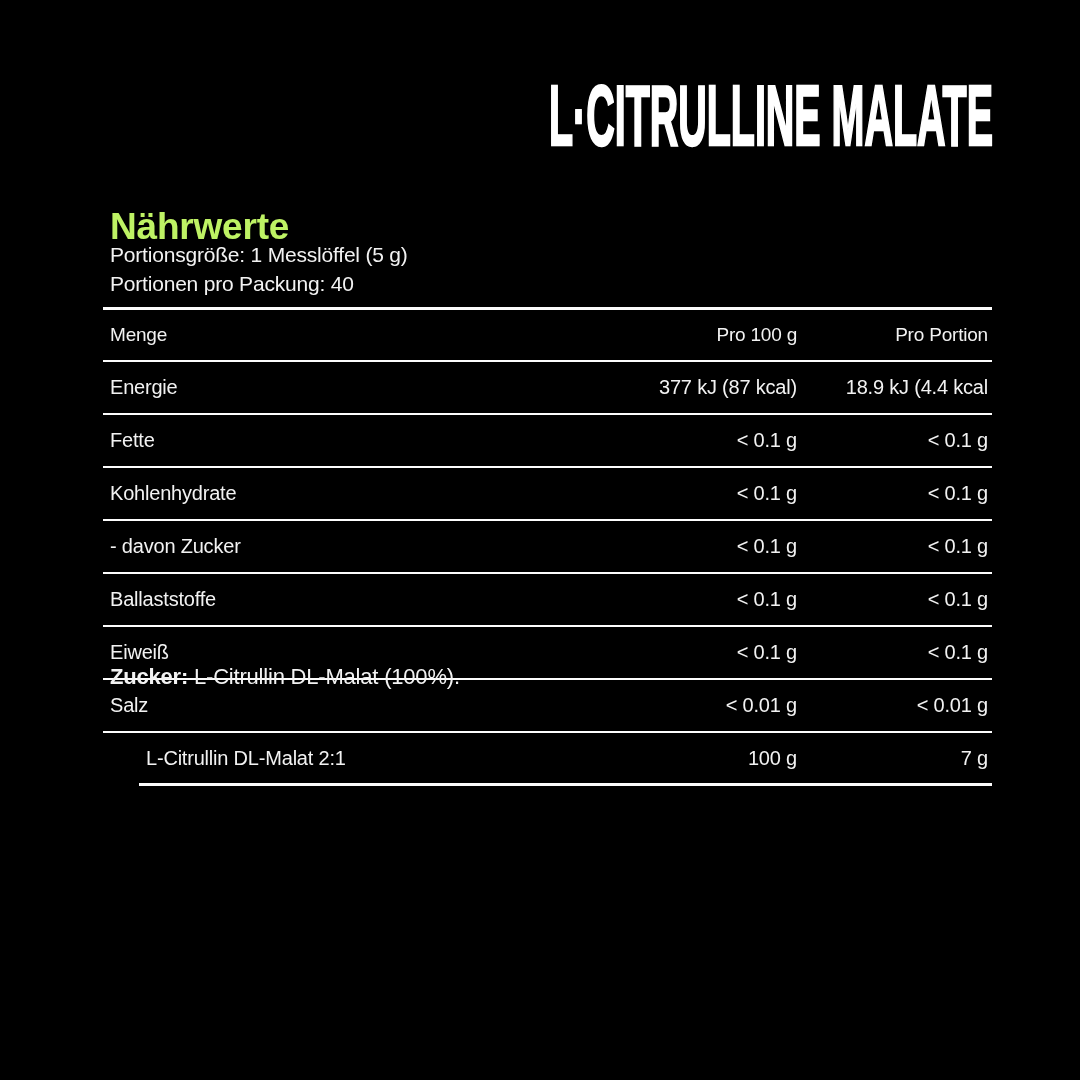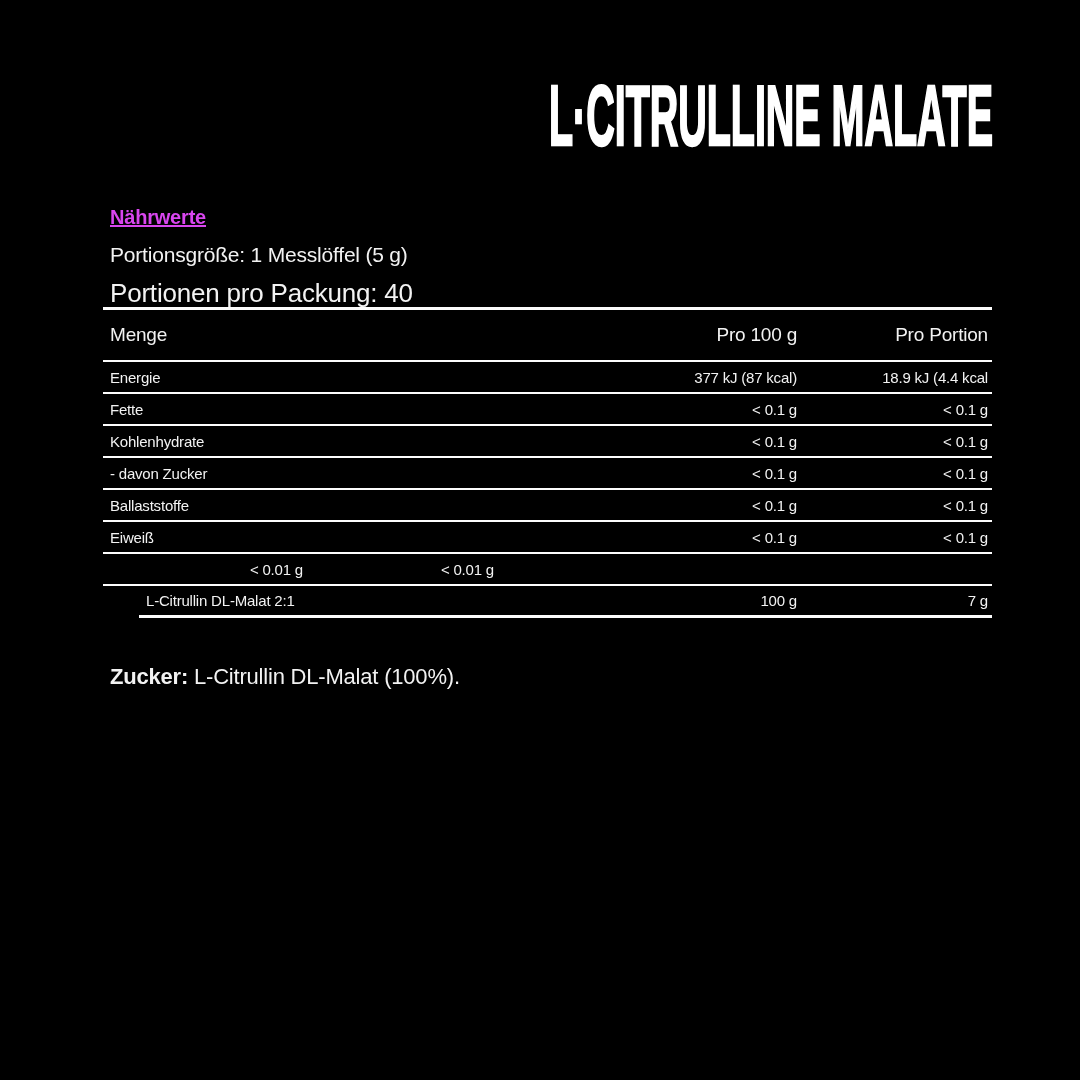--- a/index.html
+++ b/index.html
@@ -19,53 +19,52 @@
   .title-svg {
     position: absolute;
     left: 549px;
     top: 82px;
     overflow: visible;
   }
   .nutrition-heading {
     position: absolute;
     left: 110px;
     top: 206px;
-    font-size: 20px;
+    font-size: 37px;
     font-weight: bold;
-    color: #d946ef;
+    color: #bef264;
     letter-spacing: -0.2px;
-    text-decoration: underline;
   }
   .serving-size {
     position: absolute;
     left: 110px;
     top: 243px;
     font-size: 21px;
     letter-spacing: -0.2px;
   }
   .servings-per-pack {
     position: absolute;
     left: 110px;
-    top: 278px;
-    font-size: 26px;
+    top: 272px;
+    font-size: 21px;
     letter-spacing: -0.2px;
   }
   .nutri-table {
     position: absolute;
     left: 103px;
     top: 307px;
     width: 889px;
     border-top: 3px solid #fcfcfc;
   }
   .t-row {
     display: flex;
     align-items: center;
-    height: 32px;
+    height: 53px;
     border-bottom: 2px solid #fcfcfc;
-    font-size: 15px;
+    font-size: 20px;
     letter-spacing: -0.2px;
     padding-right: 4px;
     box-sizing: border-box;
   }
   .t-row.head {
     height: 52px;
     font-size: 19px;
   }
   .t-row:last-child {
     border-bottom-width: 3px;
@@ -144,20 +143,21 @@
       <div class="cell-label">Ballaststoffe</div>
       <div class="cell-100">&lt; 0.1 g</div>
       <div class="cell-portion">&lt; 0.1 g</div>
     </div>
         <div class="t-row">
       <div class="cell-label">Eiweiß</div>
       <div class="cell-100">&lt; 0.1 g</div>
       <div class="cell-portion">&lt; 0.1 g</div>
     </div>
         <div class="t-row">
+      <div class="cell-label">Salz</div>
       <div class="cell-100">&lt; 0.01 g</div>
       <div class="cell-portion">&lt; 0.01 g</div>
     </div>
         <div class="t-row">
       <div class="cell-label">L-Citrullin DL-Malat 2:1</div>
       <div class="cell-100">100 g</div>
       <div class="cell-portion">7 g</div>
     </div>
       </div>
   </div>

